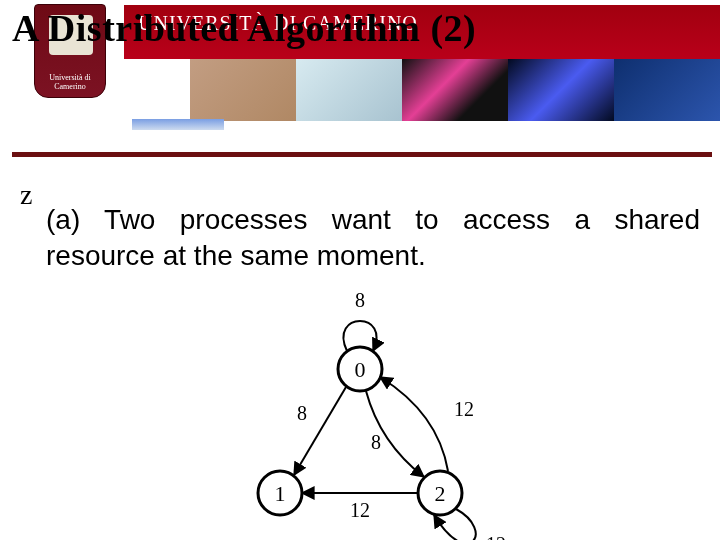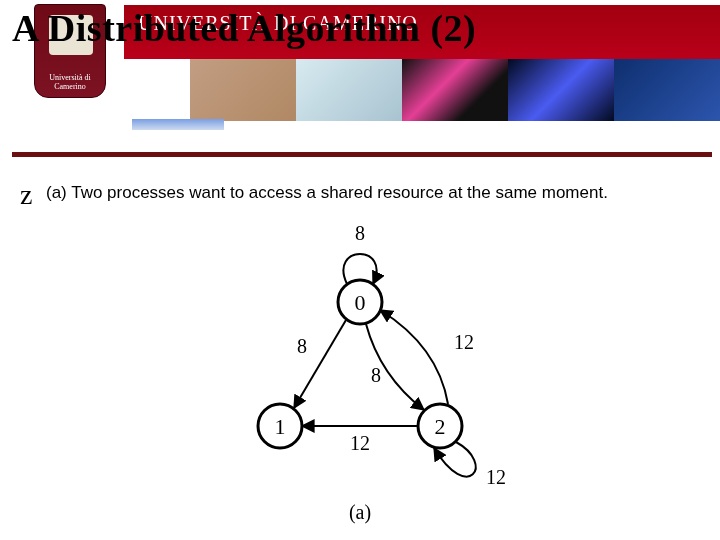--- a/index.html
+++ b/index.html
@@ -23,21 +23,21 @@
   .crest-label { position: absolute; bottom: 6px; left: 0; width: 100%; text-align: center; color: #fff; font-size: 8px; font-family: serif; }
 
   .slide-title { position: absolute; left: 12px; top: 6px; font-weight: 700; font-size: 38px; color: #000; z-index: 4; font-family: Georgia, "Times New Roman", serif; letter-spacing: .5px; }
 
   .title-rule { position: absolute; left: 12px; top: 152px; width: 700px; height: 5px; background: #6b0f11; z-index: 2; }
 
   .body-area { position: absolute; left: 20px; top: 182px; width: 680px; }
 
   .bullet-row { display: flex; }
   .bullet-marker { width: 26px; font-family: "Brush Script MT", cursive; font-size: 28px; line-height: 26px; color: #000; }
-  .bullet-text { flex: 1; font-size: 17px; color: #000; text-align: justify; text-align-last: left; line-height: 1.3; }
+  .bullet-text { flex: 1; font-size: 28px; color: #000; text-align: justify; text-align-last: left; line-height: 1.3; margin-top: 20px; }
 
   .diagram-wrap { position: relative; width: 300px; height: 300px; margin: 18px auto 0; }
   .diagram-wrap svg { width: 300px; height: 300px; display: block; }
 
   .caption-a { position: absolute; left: 0; bottom: 2px; width: 100%; text-align: center; font-size: 20px; font-family: Georgia, serif; }
 </style>
 </head>
 <body>
 
 <div class="header">

